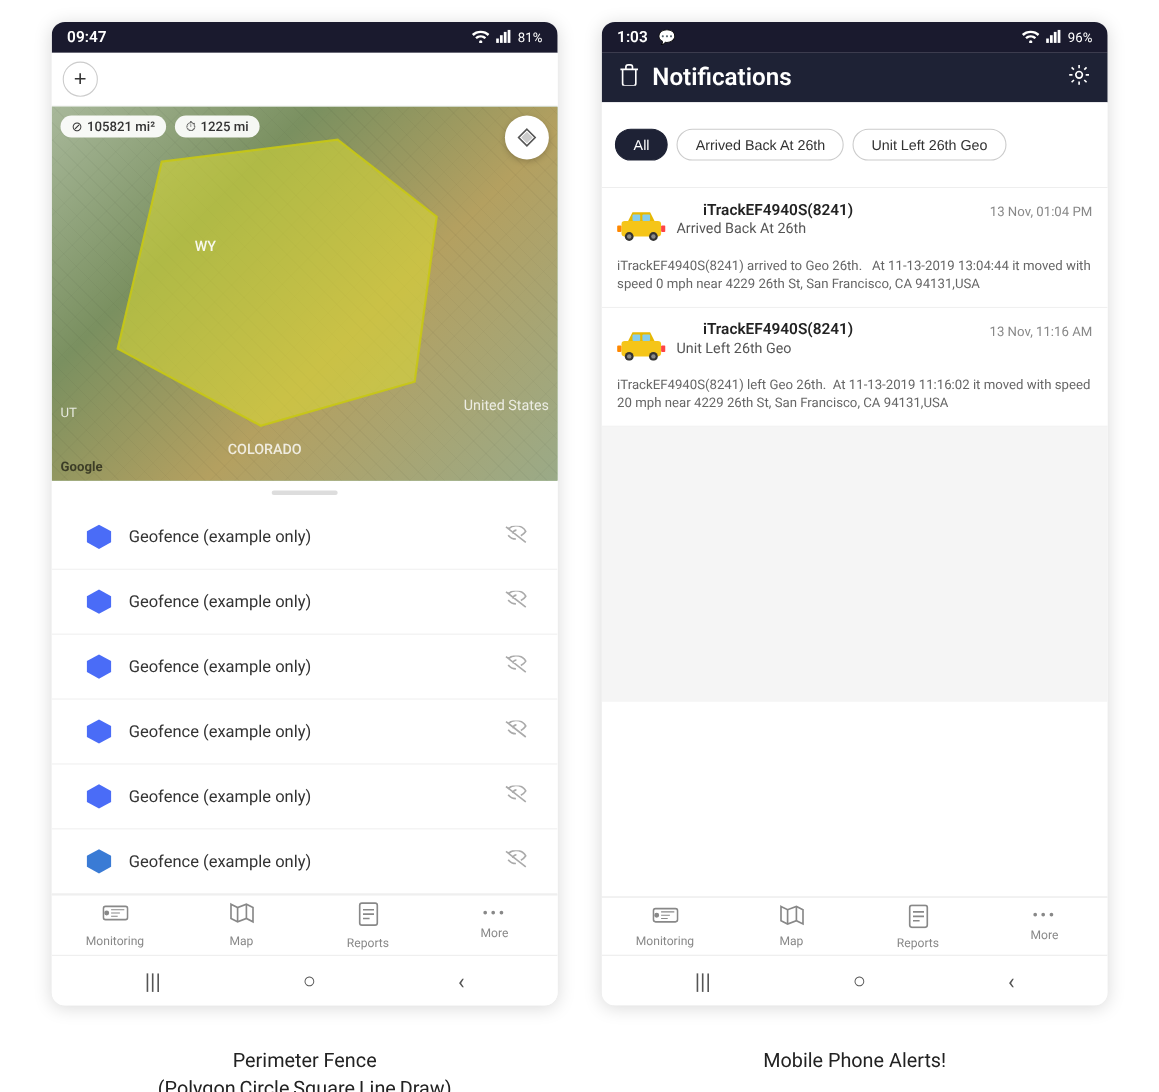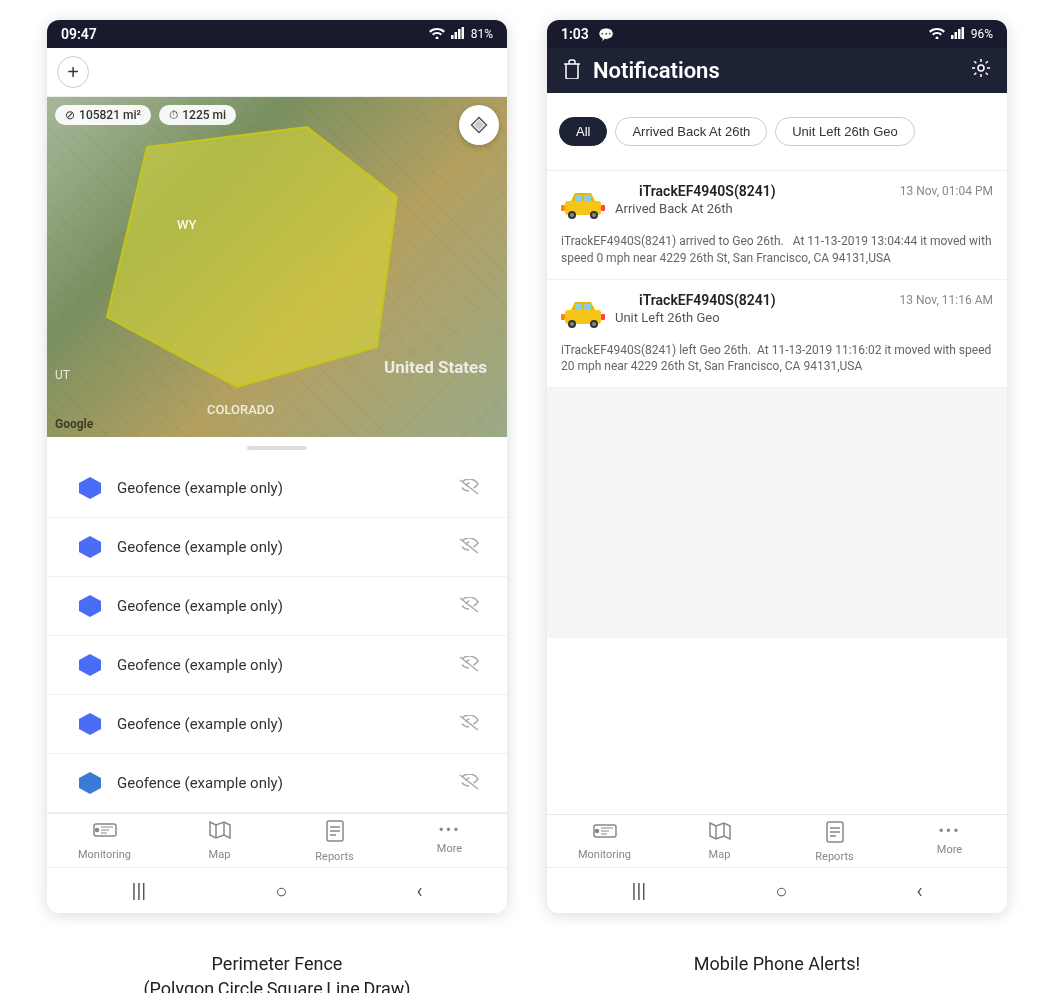--- a/index.html
+++ b/index.html
@@ -142,24 +142,24 @@
       border-radius: 50%;
       display: flex;
       align-items: center;
       justify-content: center;
       box-shadow: 0 2px 6px rgba(0,0,0,0.2);
       cursor: pointer;
     }
     .map-label-us {
       position: absolute;
       bottom: 60px;
-      right: 20px;
-      font-size: 17px;
+      right: 8px;
+      font-size: 13px;
       color: rgba(255,255,255,0.8);
-      font-weight: 700;
+      font-weight: 400;
     }
     .map-label-wy {
       position: absolute;
       top: 120px;
       left: 130px;
       font-size: 13px;
       color: rgba(255,255,255,0.9);
       font-weight: 500;
     }
     .map-label-co {
@@ -318,21 +318,21 @@
       height: 44px;
       flex-shrink: 0;
       display: flex;
       align-items: center;
       justify-content: center;
     }
     .notif-info { flex: 1; }
     .notif-info-top {
       display: flex;
       justify-content: space-between;
-      align-items: center;
+      align-items: flex-end;
       padding-left: 24px;
     }
     .notif-device-name {
       font-size: 14px;
       font-weight: 600;
       color: #222;
     }
     .notif-time {
       font-size: 12px;
       color: #888;

